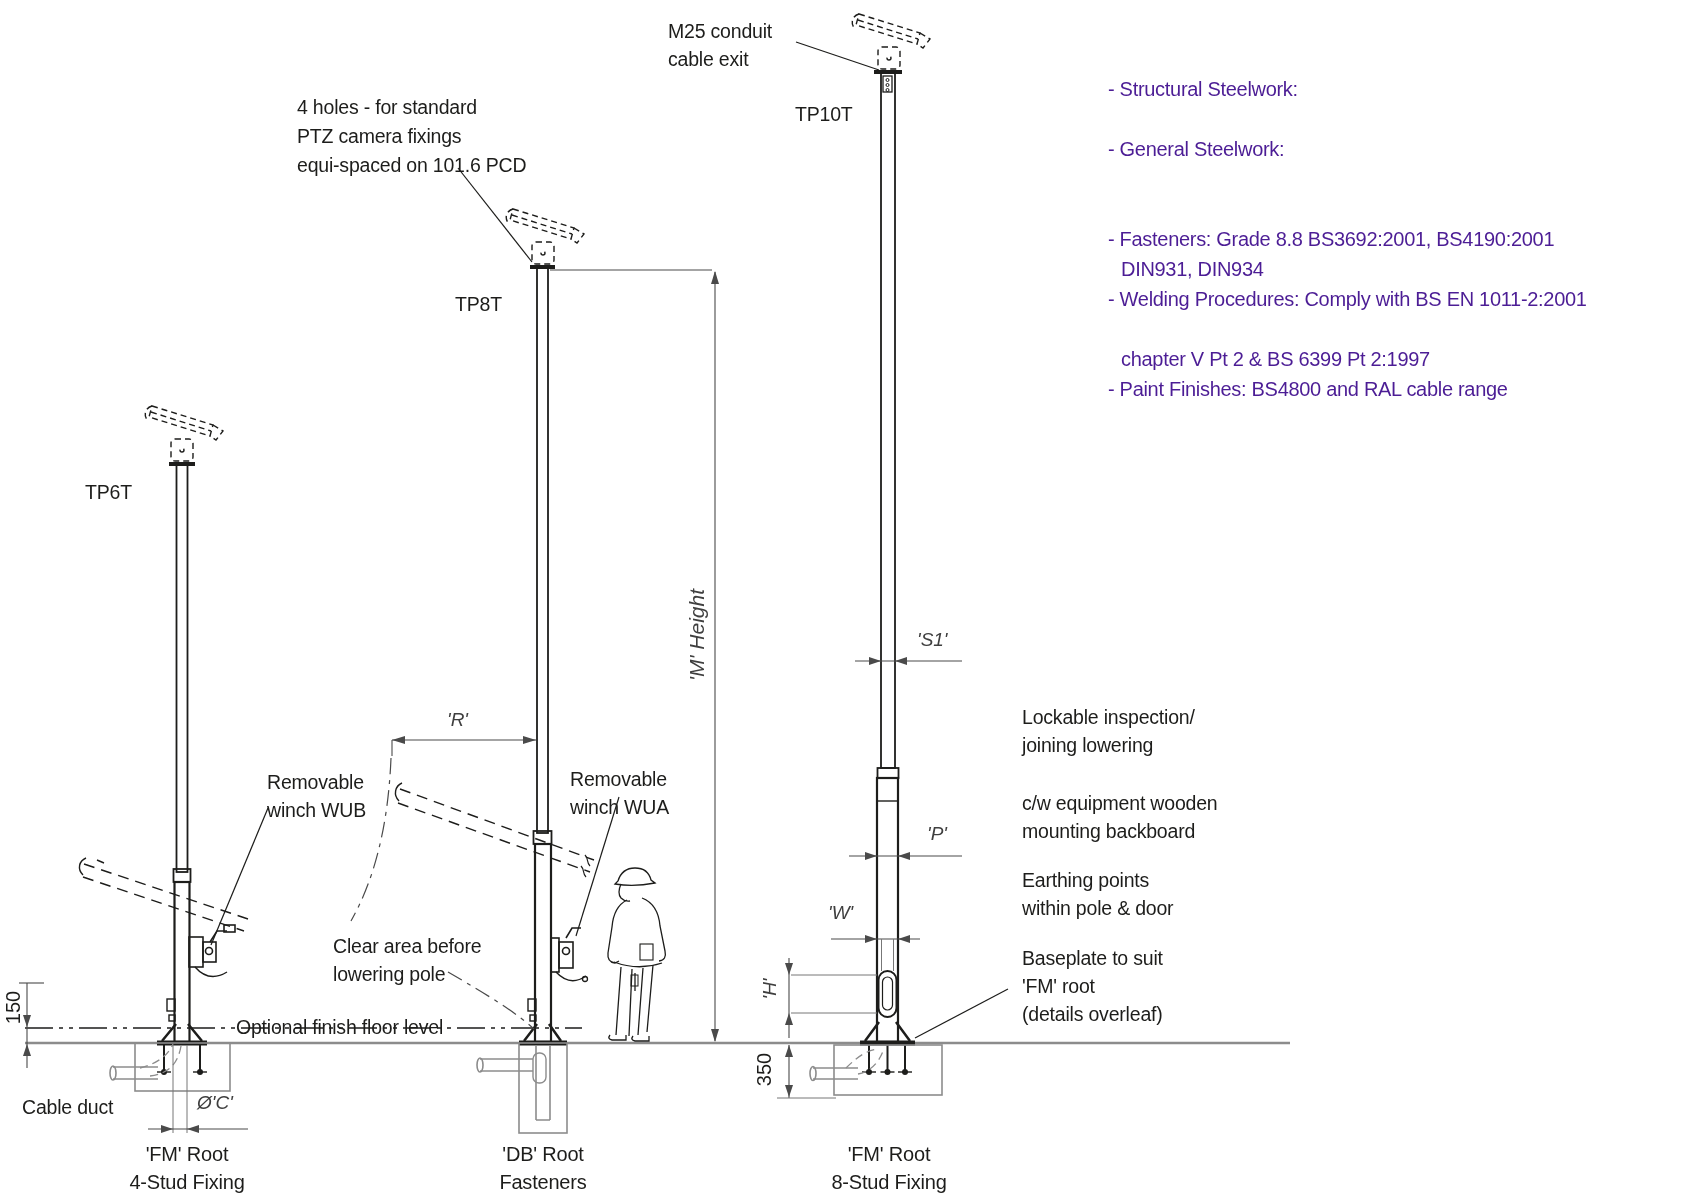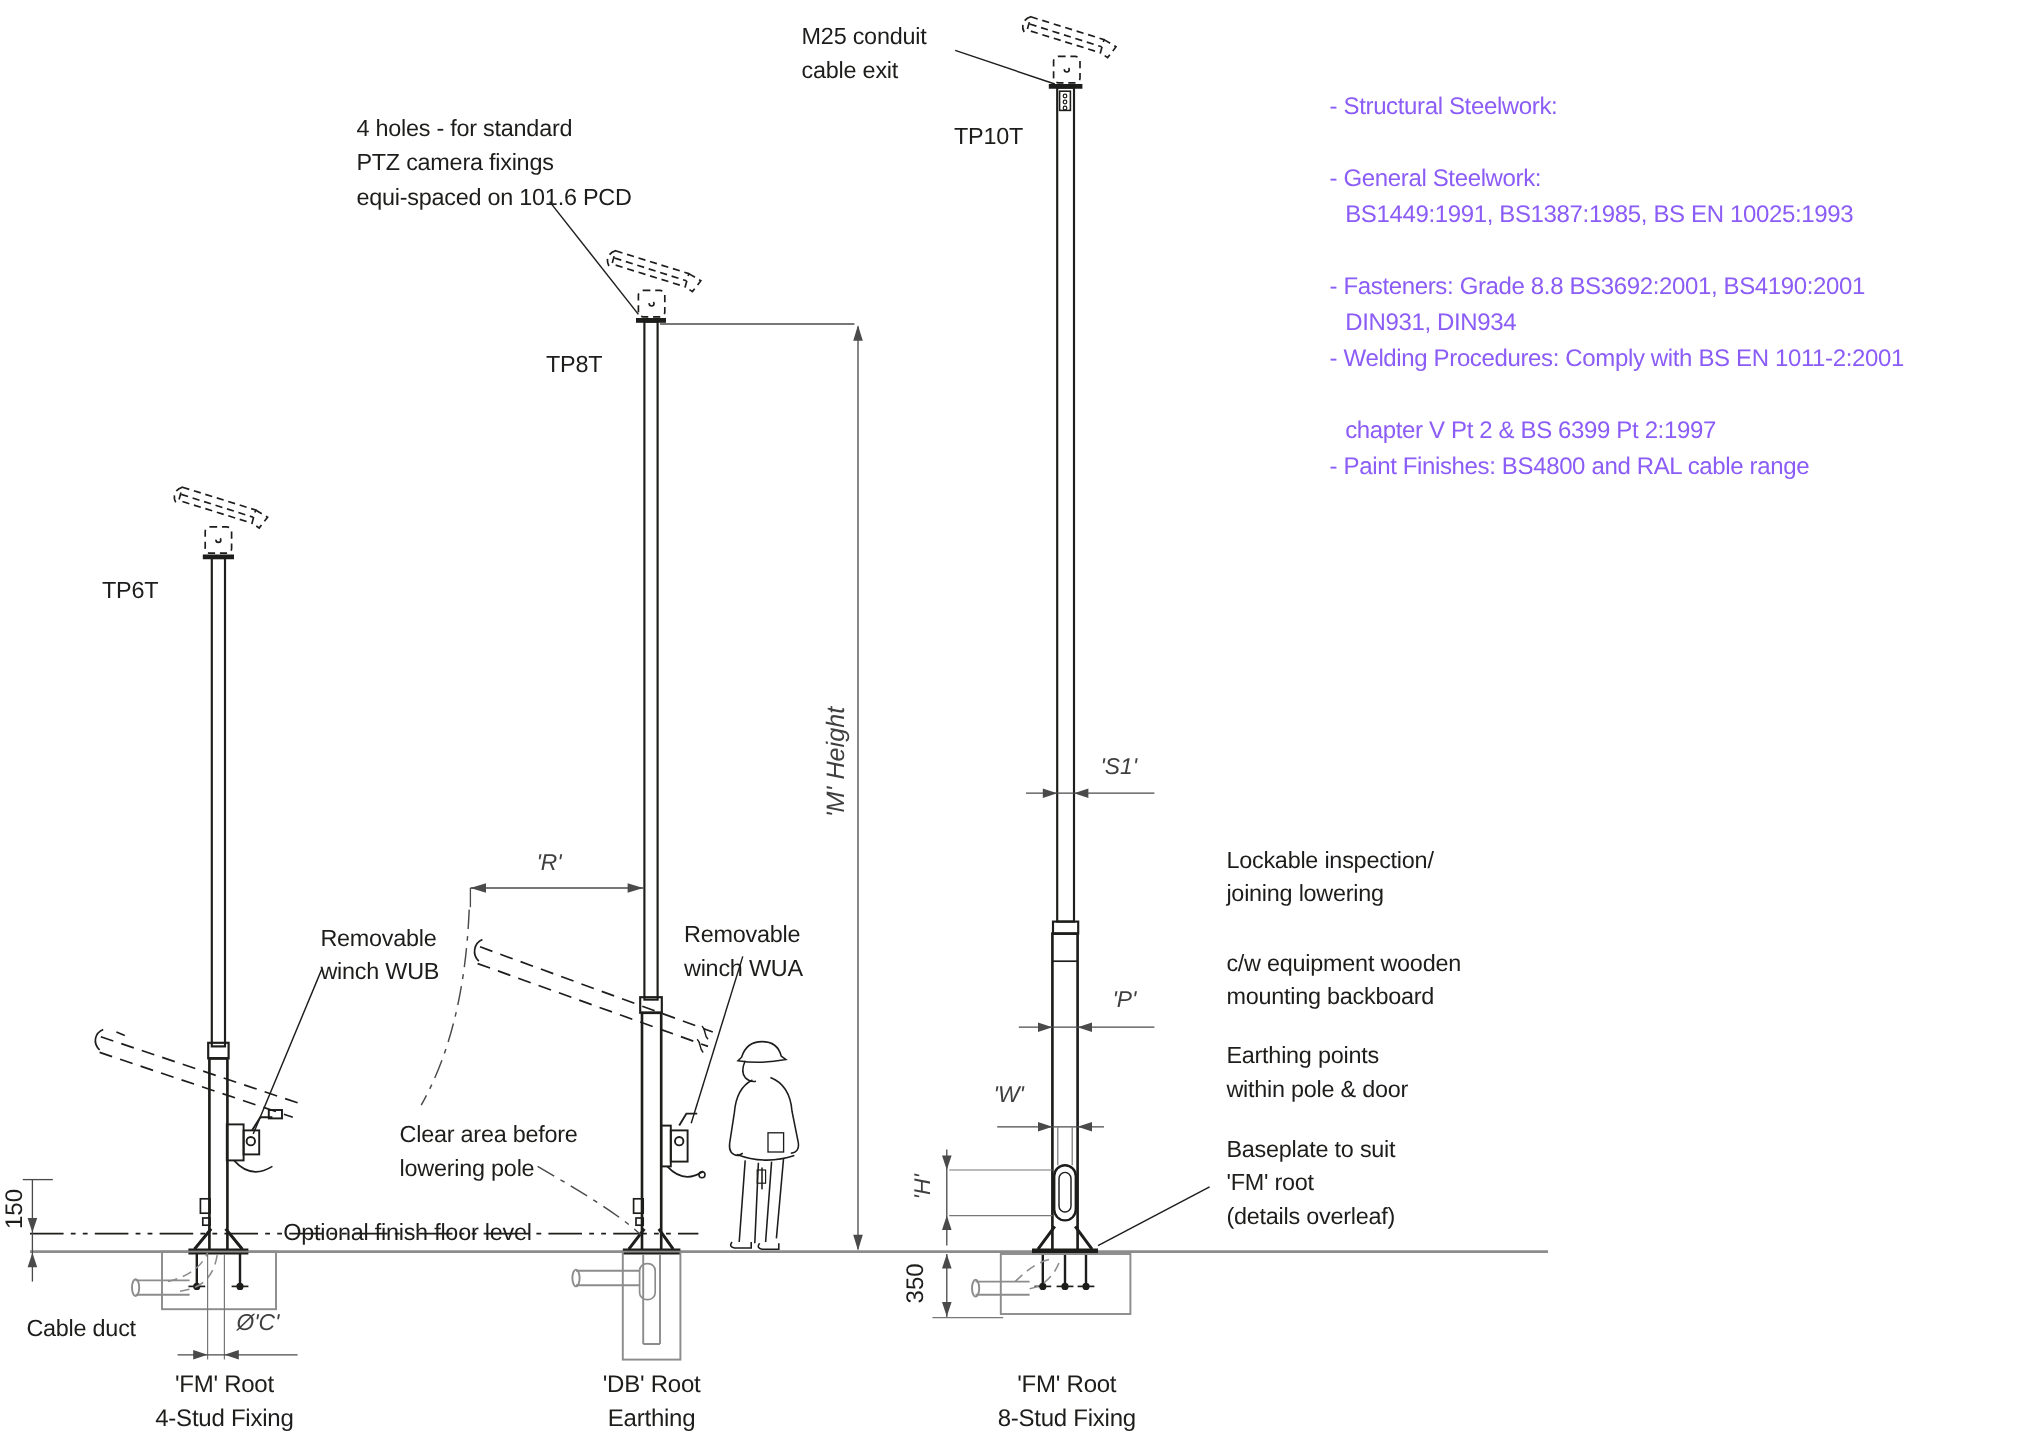--- a/index.html
+++ b/index.html
@@ -1,21 +1,21 @@
 <!DOCTYPE html>
 <html><head>
 <meta charset="utf-8">
 <style>
   html,body{margin:0;padding:0;background:#ffffff;}
   #stage{position:relative;width:1700px;height:1200px;background:#ffffff;overflow:hidden;
          font-family:"Liberation Sans",sans-serif;}
   #stage svg{position:absolute;left:0;top:0;}
   .lbl{position:absolute;font:19.5px/26px "Liberation Sans",sans-serif;color:#1d1d1b;
        letter-spacing:-0.2px;white-space:nowrap;margin-top:16px;}
-  .spec{position:absolute;font:20px/26px "Liberation Sans",sans-serif;color:#8b5cf6;
+  .spec{position:absolute;font:20px/26px "Liberation Sans",sans-serif;color:#4c1d95;
         letter-spacing:-0.3px;white-space:nowrap;text-align:center;}
   .dim{position:absolute;font:italic 19px "Liberation Sans",sans-serif;color:#3f3f3f;
        white-space:nowrap;}
   .dimu{position:absolute;font:20px "Liberation Sans",sans-serif;color:#1d1d1b;
         white-space:nowrap;text-align:center;}
   .cap{position:absolute;font:20px/27px "Liberation Sans",sans-serif;color:#1d1d1b;
        width:170px;text-align:center;letter-spacing:-0.2px;white-space:nowrap;}
   .rot{transform:rotate(-90deg);transform-origin:center center;}
 </style>
 </head>
@@ -258,41 +258,40 @@
 <div class="lbl" style="left:333px;top:917px">Clear area before</div>
 <div class="lbl" style="left:333px;top:945px">lowering pole</div>
 
 <div class="lbl" style="left:236px;top:998px">Optional finish floor level</div>
 <div class="lbl" style="left:22px;top:1078px">Cable duct</div>
 
 <div class="cap" style="left:102px;top:1141px">'FM' Root</div>
 <div class="cap" style="left:102px;top:1169px">4-Stud Fixing</div>
 
 <div class="cap" style="left:458px;top:1141px">'DB' Root</div>
-<div class="cap" style="left:458px;top:1169px">Earthing</div>
+<div class="cap" style="left:458px;top:1169px">Fasteners</div>
 
 <div class="cap" style="left:804px;top:1141px">'FM' Root</div>
 <div class="cap" style="left:804px;top:1169px">8-Stud Fixing</div>
 
 <div class="lbl" style="left:1022px;top:688px">Lockable inspection/</div>
 <div class="lbl" style="left:1022px;top:716px">joining lowering</div>
 
 <div class="lbl" style="left:1022px;top:774px">c/w equipment wooden</div>
 <div class="lbl" style="left:1022px;top:802px">mounting backboard</div>
 
 <div class="lbl" style="left:1022px;top:851px">Earthing points</div>
 <div class="lbl" style="left:1022px;top:879px">within pole &amp; door</div>
 
 <div class="lbl" style="left:1022px;top:929px">Baseplate to suit</div>
 <div class="lbl" style="left:1022px;top:957px">'FM' root</div>
 <div class="lbl" style="left:1022px;top:985px">(details overleaf)</div>
 
 <div class="spec" style="left:1108px;top:76px">- Structural Steelwork:</div>
 <div class="spec" style="left:1108px;top:136px">- General Steelwork:</div>
-<div class="spec" style="left:1121px;top:166px">BS1449:1991, BS1387:1985, BS EN 10025:1993</div>
 <div class="spec" style="left:1108px;top:226px">- Fasteners: Grade 8.8 BS3692:2001, BS4190:2001</div>
 <div class="spec" style="left:1121px;top:256px">DIN931, DIN934</div>
 <div class="spec" style="left:1108px;top:286px">- Welding Procedures: Comply with BS EN 1011-2:2001</div>
 <div class="spec" style="left:1121px;top:346px">chapter V Pt 2 &amp; BS 6399 Pt 2:1997</div>
 <div class="spec" style="left:1108px;top:376px">- Paint Finishes: BS4800 and RAL cable range</div>
 
 <div class="dim" style="left:447px;top:709px">'R'</div>
 <div class="dim" style="left:917px;top:629px">'S1'</div>
 <div class="dim" style="left:927px;top:823px">'P'</div>
 <div class="dim" style="left:828px;top:902px">'W'</div>

